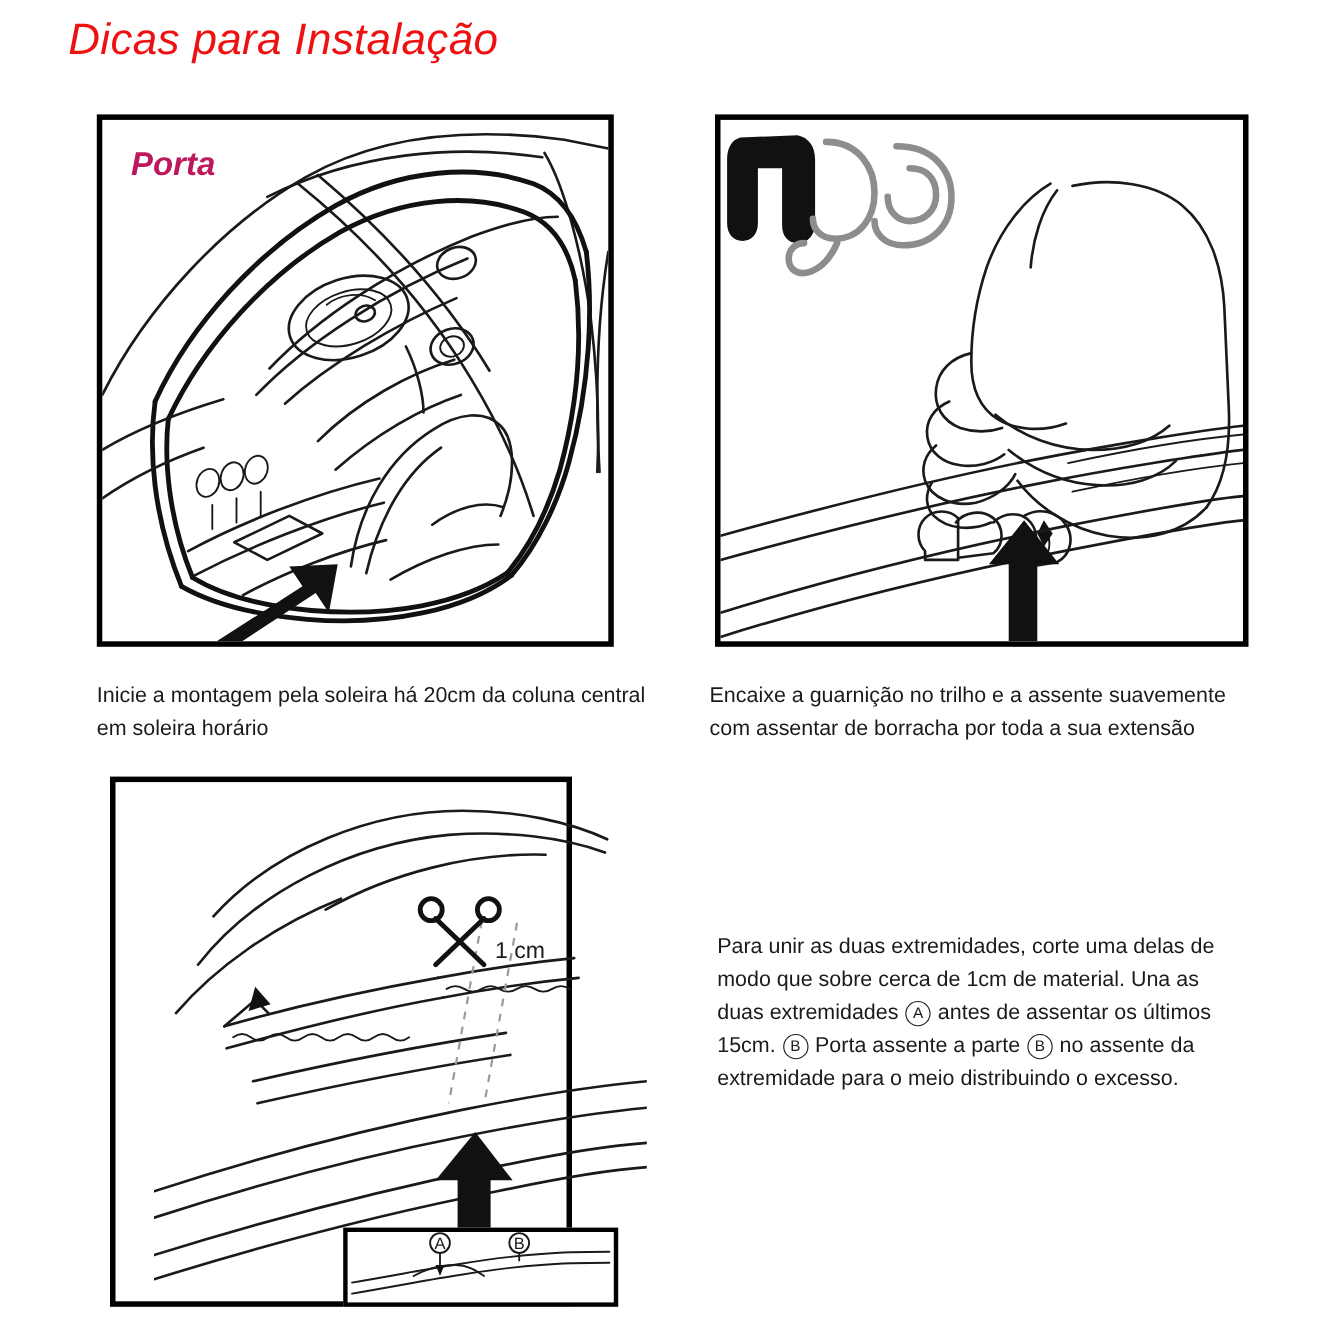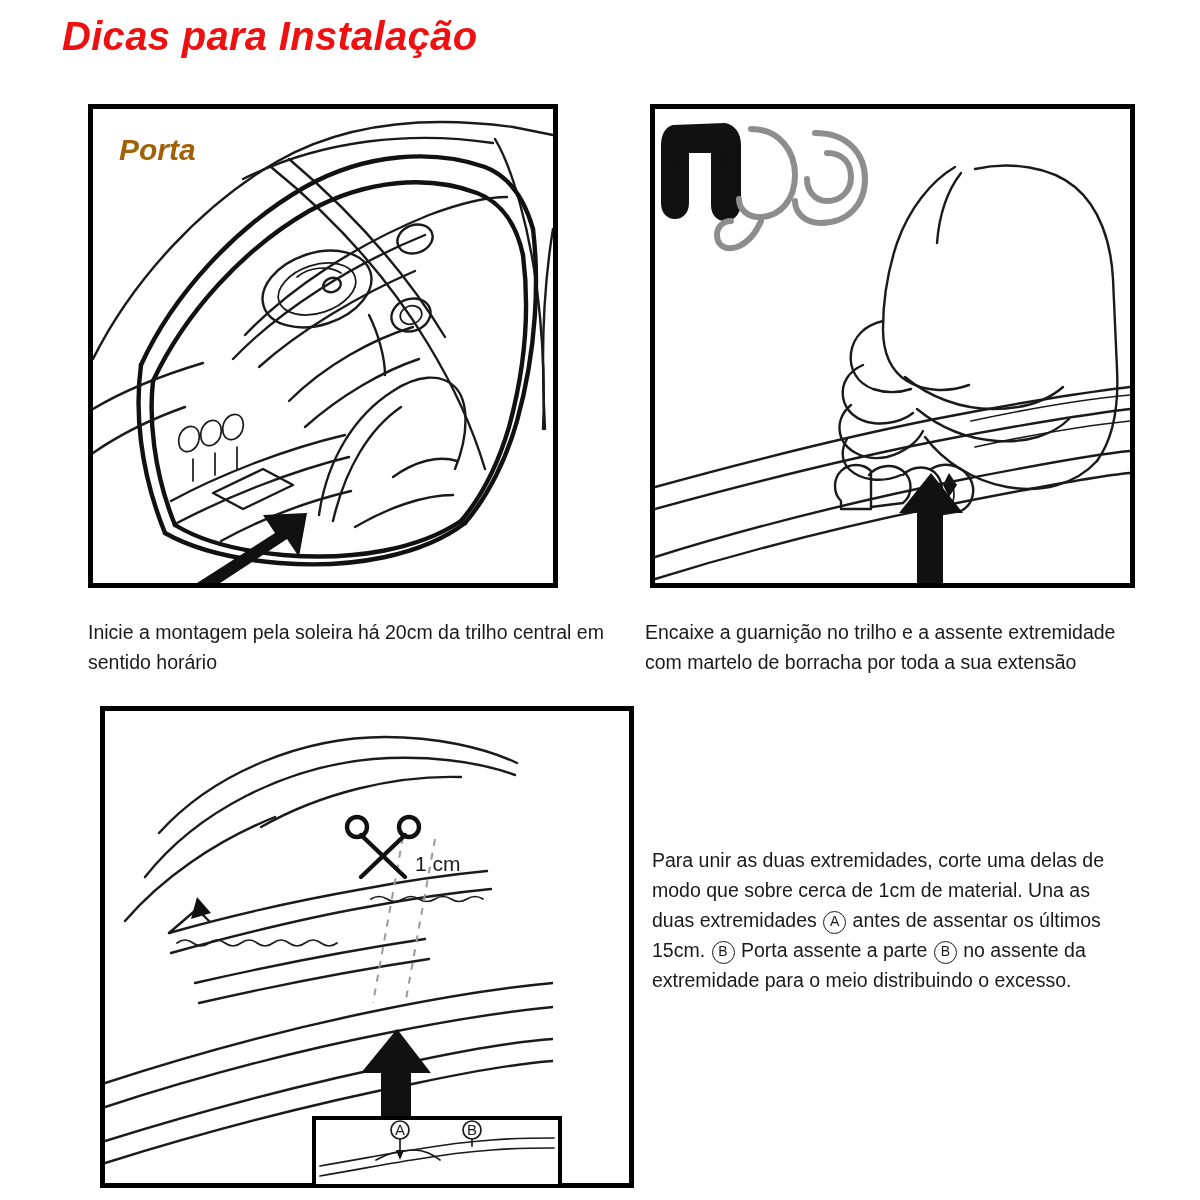--- a/index.html
+++ b/index.html
@@ -18,56 +18,56 @@
   #page {
     position: relative;
     width: 1200px;
     height: 1200px;
   }
   .title {
     position: absolute;
     left: 62px;
     top: 14px;
     font-size: 40px;
-    font-weight: bold;
+    font-weight: normal;
     font-style: italic;
     color: #ee1111;
     letter-spacing: 0.3px;
     white-space: nowrap;
     text-align: center;
   }
   .panel {
     position: absolute;
     border: 5px solid #000;
     background: #fff;
     box-sizing: border-box;
   }
   #panel1 { left: 88px;  top: 104px; width: 470px; height: 484px; }
   #panel2 { left: 650px; top: 104px; width: 485px; height: 484px; }
-  #panel3 { left: 100px; top: 706px; width: 534px; height: 482px; }
+  #panel3 { left: 100px; top: 706px; width: 420px; height: 482px; padding-left: 35px; }
   #panel3b { left: 312px; top: 1116px; width: 250px; height: 72px; border-width: 4px; }
 
   .caption {
     position: absolute;
     font-size: 19.5px;
     line-height: 30px;
     color: #1a1a1a;
   }
   #cap1 { left: 88px;  top: 617px; width: 520px; }
   #cap2 { left: 645px; top: 617px; width: 500px; }
   #cap3 { left: 652px; top: 845px; width: 485px; }
 
   .porta-label {
     position: absolute;
     left: 26px;
     top: 24px;
     font-size: 30px;
     font-weight: bold;
     font-style: italic;
-    color: #a16207;
+    color: #be185d;
   }
   svg { display: block; }
   .ln { fill: none; stroke: #1a1a1a; stroke-width: 2.4; stroke-linecap: round; stroke-linejoin: round; }
   .ln-thin { fill: none; stroke: #1a1a1a; stroke-width: 1.7; stroke-linecap: round; stroke-linejoin: round; }
   .ln-thick { fill: none; stroke: #111; stroke-width: 4.4; stroke-linecap: round; stroke-linejoin: round; }
   .ln-dash { fill: none; stroke: #9a9a9a; stroke-width: 2; stroke-dasharray: 7 7; }
   .ln-gray { fill: none; stroke: #8d8d8d; stroke-width: 6; stroke-linecap: round; stroke-linejoin: round; }
   .solidblk { fill: #111; stroke: none; }
   .dimtext {
     font-family: "Liberation Sans", sans-serif;
@@ -256,22 +256,22 @@
       <circle class="ln-thin" cx="84" cy="10" r="9"></circle>
       <text class="circlabel" x="84" y="15" text-anchor="middle">A</text>
       <circle class="ln-thin" cx="156" cy="10" r="9"></circle>
       <text class="circlabel" x="156" y="15" text-anchor="middle">B</text>
       <path class="ln-thin" d="M84 19 L 84 34"></path>
       <path class="ln-thin" d="M156 19 L 156 26"></path>
       <path class="solidblk" d="M80 30 L 88 30 L 84 40 Z"></path>
     </svg>
   </div>
 
-  <div class="caption" id="cap1">Inicie a montagem pela soleira há 20cm da trilho central em sentido horário</div>
-  <div class="caption" id="cap2">Encaixe a guarnição no trilho e a assente extremidade com martelo de borracha por toda a sua extensão</div>
+  <div class="caption" id="cap1">Inicie a montagem pela soleira há 20cm da coluna central em soleira horário</div>
+  <div class="caption" id="cap2">Encaixe a guarnição no trilho e a assente suavemente com assentar de borracha por toda a sua extensão</div>
   <div class="caption" id="cap3">
     <span>Para unir as duas extremidades, corte uma delas de modo que sobre cerca de 1cm de material. Una as duas extremidades</span>
     <span class="inlineMark">A</span>
     <span>antes de assentar os últimos 15cm.</span>
     <span class="inlineMark">B</span>
     <span>Porta assente a parte</span>
     <span class="inlineMark">B</span>
     <span>no assente da extremidade para o meio distribuindo o excesso.</span>
   </div>
 

